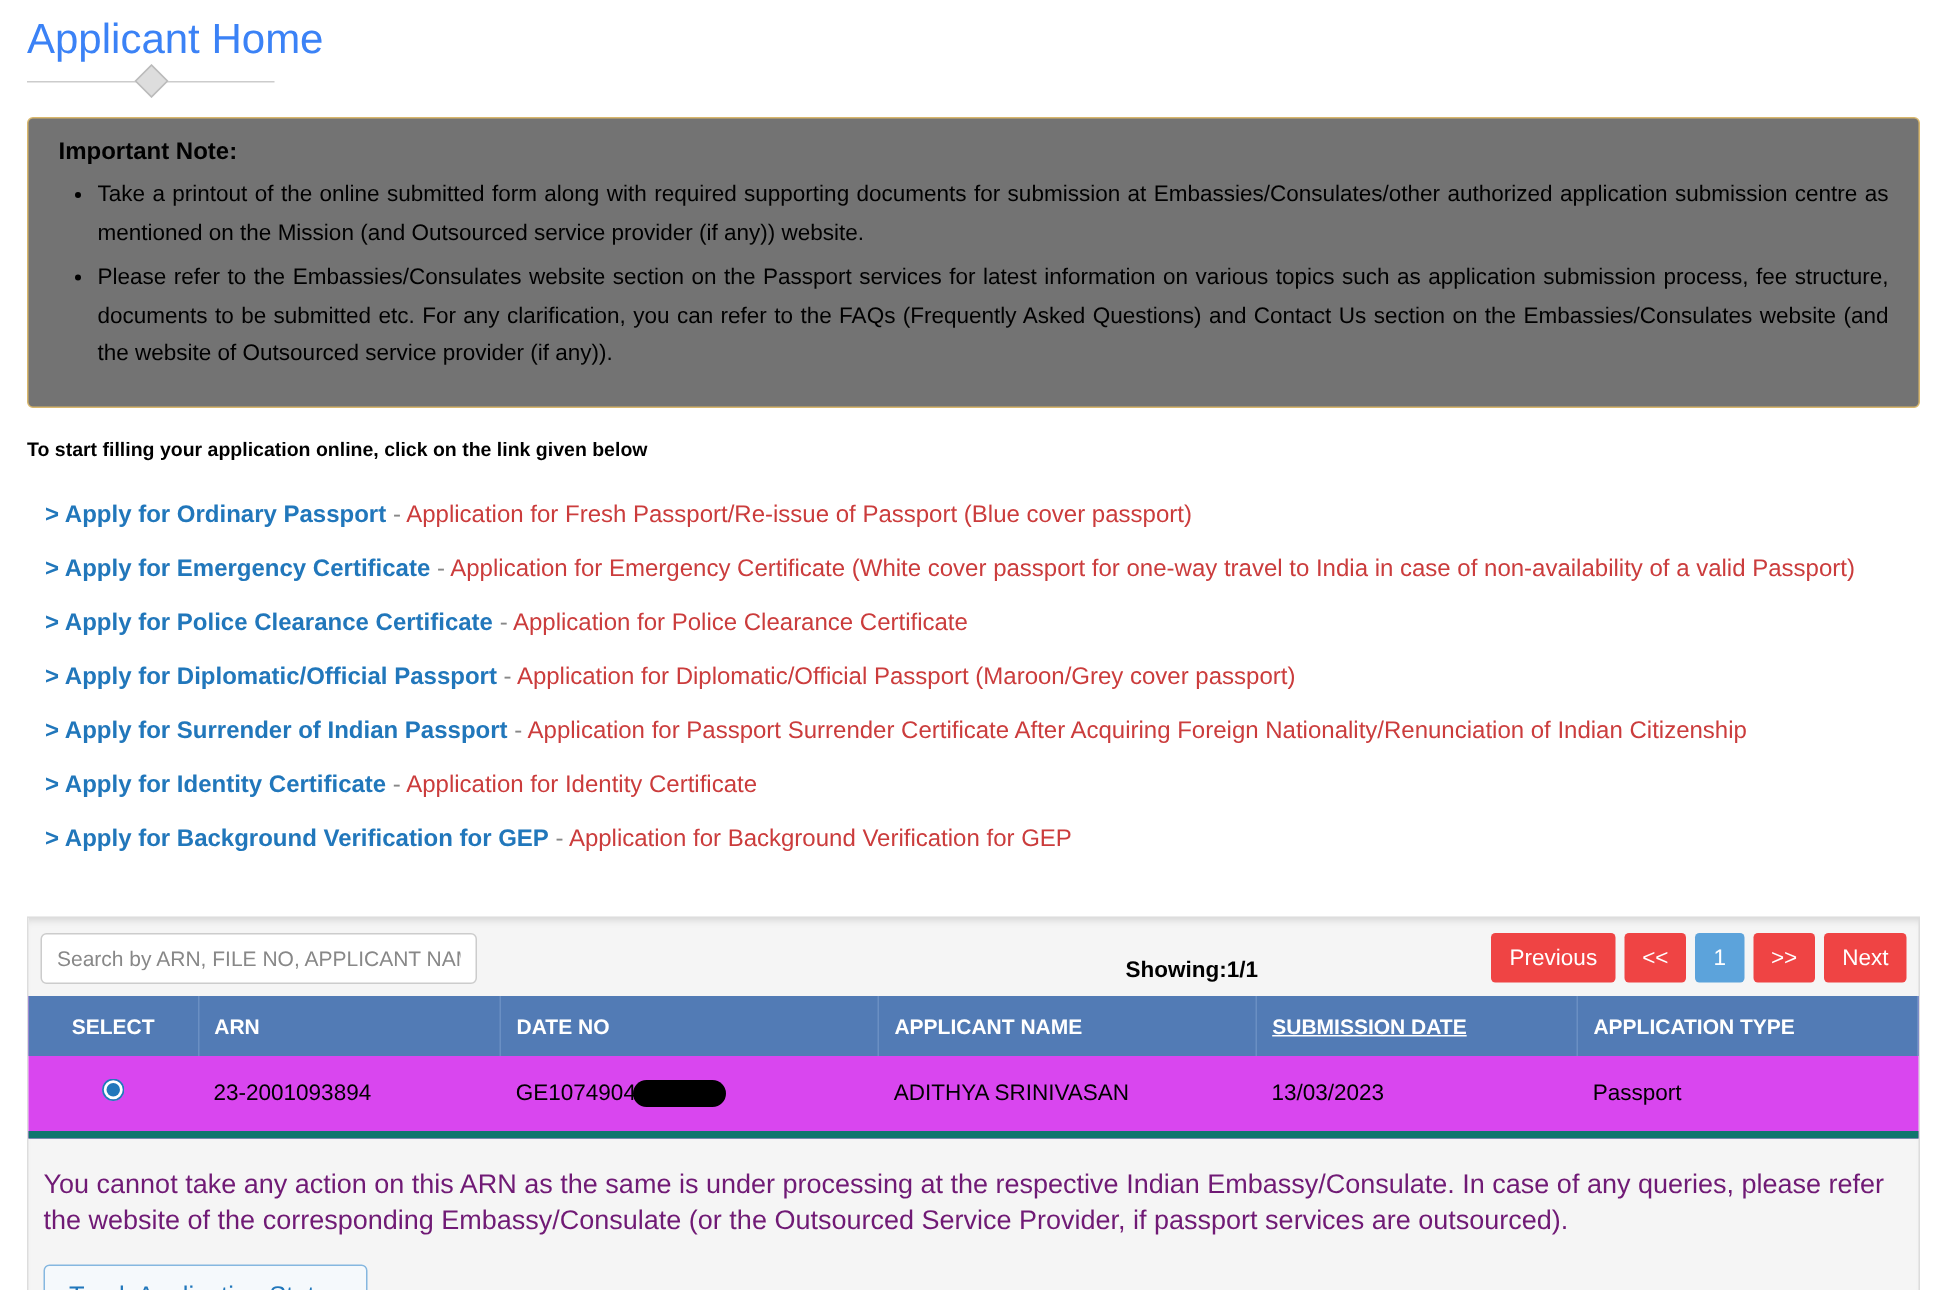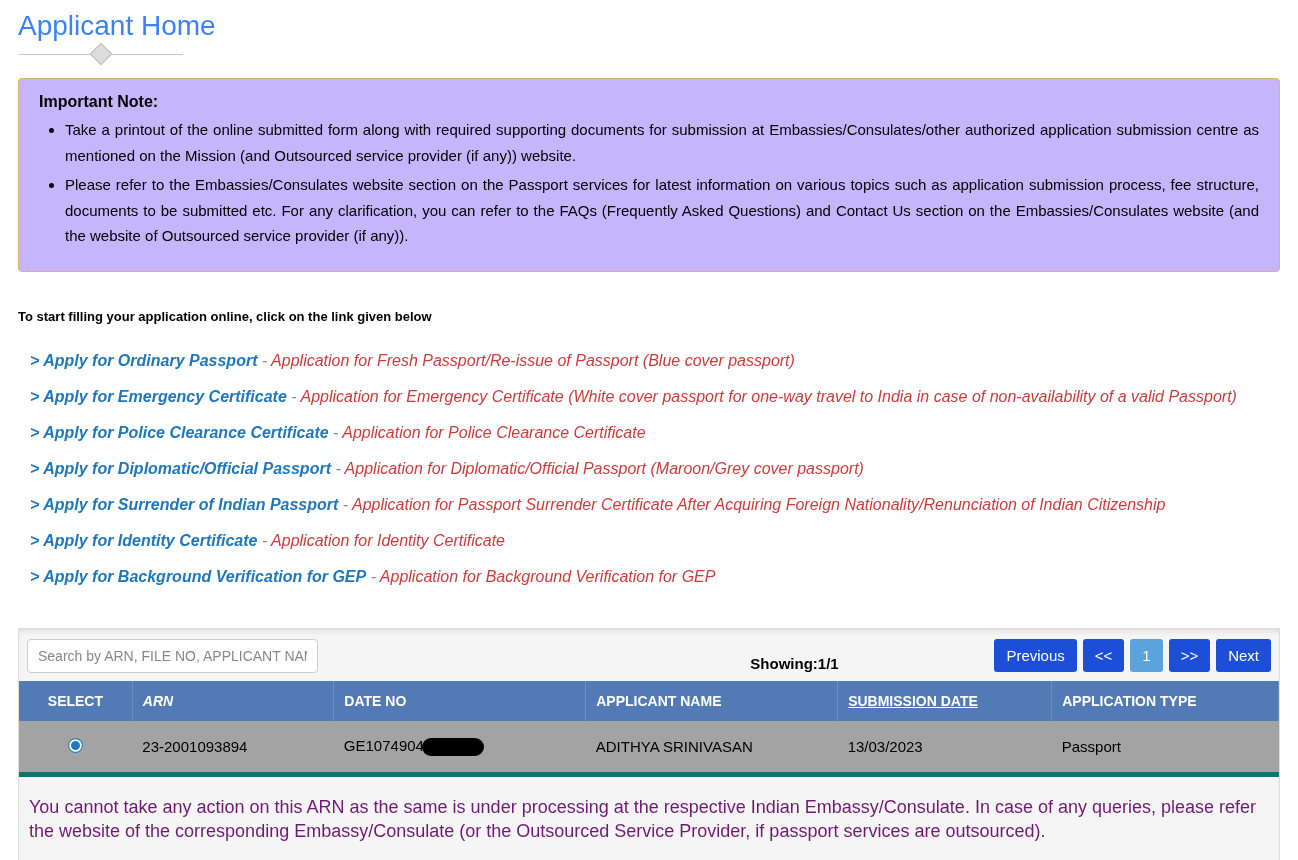--- a/index.html
+++ b/index.html
@@ -38,25 +38,25 @@
       position: absolute;
       left: 75px;
       top: 0;
       width: 16px;
       height: 16px;
       background: #ddd;
       transform: rotate(45deg);
       border: 1px solid #bbb;
     }
     .note-box {
-      background: #c4b5fd;
+      background: #737373;
       border: 1px solid #d9b76c;
       border-radius: 4px;
       padding: 14px 20px 18px 20px;
-      margin-bottom: 37px;
+      margin-bottom: 20px;
     }
     .note-heading {
       font-weight: bold;
       font-size: 16px;
       margin-bottom: 6px;
     }
     .note-box ul {
       padding-left: 26px;
     }
     .note-box li {
@@ -69,21 +69,20 @@
       font-size: 13px;
       font-weight: bold;
       margin-bottom: 28px;
     }
     .apply-list {
       padding-left: 12px;
     }
     .apply-item {
       margin-bottom: 18px;
       font-size: 16px;
-      font-style: italic;
     }
     .apply-link {
       color: #2177bb;
       font-weight: bold;
     }
     .apply-link .gt {
       color: #2177bb;
       font-weight: bold;
     }
     .apply-desc {
@@ -127,35 +126,35 @@
       flex: 1;
       display: flex;
       align-items: flex-end;
     }
     .pager {
       margin-left: auto;
       display: flex;
       gap: 6px;
     }
     .pager-btn {
-      background: #1d4ed8;
+      background: #ef4444;
       color: #fff;
       border: none;
       padding: 8px 12px;
       border-radius: 3px;
       font-size: 15px;
       cursor: pointer;
     }
     .pager-btn.active {
       background: #5ca3db;
     }
     table.app-table {
       width: 100%;
       border-collapse: collapse;
-      background: #a3a3a3;
+      background: #d946ef;
     }
     .app-table th {
       background: #527bb5;
       color: #fff;
       text-align: left;
       padding: 12px 10px;
       font-size: 14px;
       font-weight: bold;
       border-right: 1px solid #6a8fc3;
     }
@@ -269,21 +268,21 @@
         <button class="pager-btn">&gt;&gt;</button>
         <button class="pager-btn">Next</button>
       </div>
     </div>
   </div>
 
   <table class="app-table">
     <thead>
       <tr>
         <th style="width:9%;">SELECT</th>
-        <th style="width:16%;font-style:italic;">ARN</th>
+        <th style="width:16%;">ARN</th>
         <th style="width:20%;">DATE NO</th>
         <th style="width:20%;">APPLICANT NAME</th>
         <th style="width:17%;text-decoration:underline;">SUBMISSION DATE</th>
         <th style="width:18%;">APPLICATION TYPE</th>
       </tr>
     </thead>
     <tbody>
       <tr>
         <td><input type="radio" class="radio-input" checked="" style=""></td>
         <td>23-2001093894</td>

